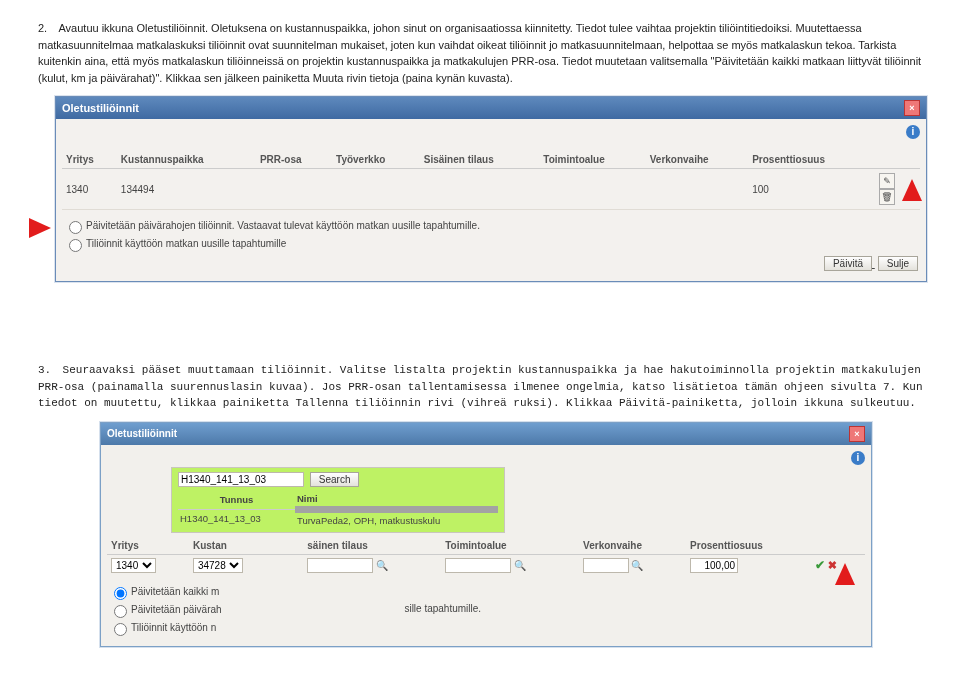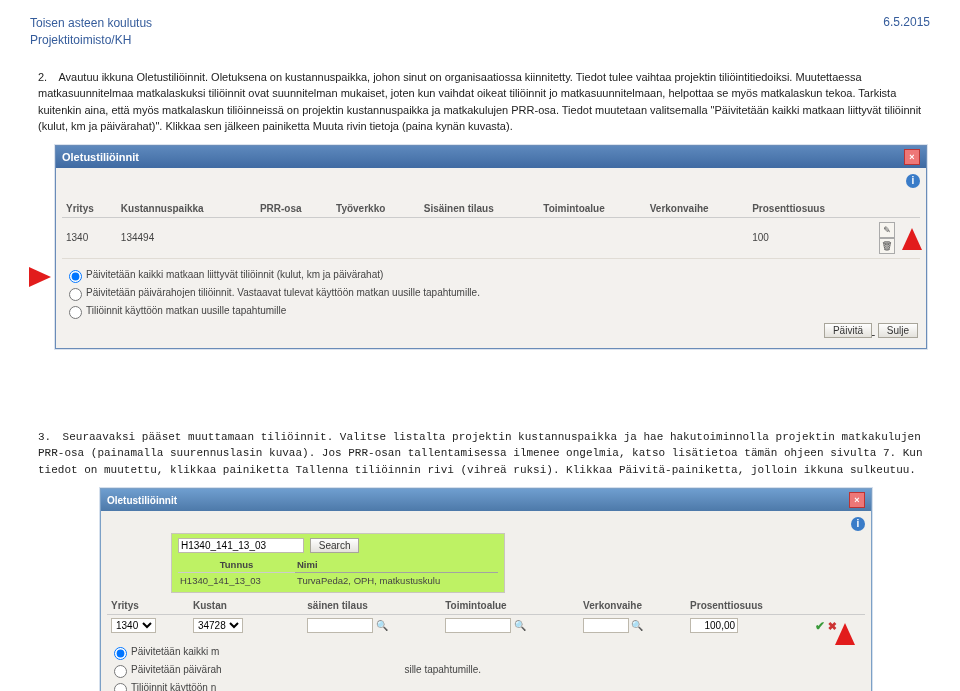--- a/index.html
+++ b/index.html
@@ -83,27 +83,20 @@
   .tbl2 th{text-align:left;font-weight:bold;color:#555;border-bottom:1px solid #ccc;padding:3px 4px;}
   .tbl2 td{padding:3px 4px;}
   select{border:1px solid #bdb8ac;font-size:10px;background:#fff;}
   .check-green{color:#3a9a3a;font-weight:bold;font-size:12px;}
   .x-red{color:#c33;font-weight:bold;font-size:11px;}
 </style>
 </head>
 <body>
 
 <div class="page">
-  <div class="hdr">
-    <div class="hdr-left">
-      <span>Toisen asteen koulutus</span><br>
-      <span>Projektitoimisto/KH</span>
-    </div>
-    <div>6.5.2015</div>
-  </div>
 
   <div class="para">
     <span class="num">2.</span>
     <span>Avautuu ikkuna Oletustiliöinnit. Oletuksena on kustannuspaikka, johon sinut on organisaatiossa kiinnitetty. Tiedot tulee vaihtaa projektin tiliöintitiedoiksi. Muutettaessa matkasuunnitelmaa matkalaskuksi tiliöinnit ovat suunnitelman mukaiset, joten kun vaihdat oikeat tiliöinnit jo matkasuunnitelmaan, helpottaa se myös matkalaskun tekoa. Tarkista kuitenkin aina, että myös matkalaskun tiliöinneissä on projektin kustannuspaikka ja matkakulujen PRR-osa. Tiedot muutetaan valitsemalla "Päivitetään kaikki matkaan liittyvät tiliöinnit (kulut, km ja päivärahat)". Klikkaa sen jälkeen painiketta Muuta rivin tietoja (paina kynän kuvasta).</span>
   </div>
 
   <div class="dlg1">
     <div class="dlg-title">
       <span>Oletustiliöinnit</span>
       <span class="dlg-close">×</span>
@@ -138,21 +131,20 @@
             <span class="rowbtn">✎</span>
             <span class="rowbtn">🗑</span>
             <span class="arrow-red up" style="right:-2px;top:10px;position:absolute;"></span>
           </td>
         </tr>
       </tbody>
         </table>
 
       <div class="opts" style="position:relative;">
         <span class="arrow-red" style="left:-35px;top:0;position:absolute;"></span>
-        <label><input type="radio" name="o1" checked="" style=""><span>Päivitetään kaikki matkaan liittyvät tiliöinnit (kulut, km ja päivärahat)</span></label>
         <label><input type="radio" name="o1" style=""><span>Päivitetään päivärahojen tiliöinnit. Vastaavat tulevat käyttöön matkan uusille tapahtumille.</span></label>
         <label><input type="radio" name="o1" style=""><span>Tiliöinnit käyttöön matkan uusille tapahtumille</span></label>
       </div>
       <div class="dlg-foot">
         <span class="btn">Päivitä</span>
         <span class="btn">Sulje</span>
       </div>
     </div>
   </div>
 
@@ -172,21 +164,21 @@
         </div>
 
       <div style="position:relative;">
         <div class="srch">
           <input class="txt" style="width: 120px;" value="H1340_141_13_03">
           <span class="btn">Search</span>
           <table style="width:100%;margin-top:4px;font-size:9.5px;border-collapse:collapse;">
             <tbody>
                 <tr>
               <th style="text-align:center;border-bottom:1px solid #ccc;padding:2px;">Tunnus</th>
-              <th style="text-align:left;border-bottom:1px solid #a3a3a3;padding:2px;">Nimi</th>
+              <th style="text-align:left;border-bottom:7px solid #a3a3a3;padding:2px;">Nimi</th>
             </tr>
             <tr>
               <td style="padding:2px;">H1340_141_13_03</td>
               <td style="padding:2px;">TurvaPeda2, OPH, matkustuskulu</td>
             </tr>
           </tbody>
             </table>
         </div>
       </div>
 

